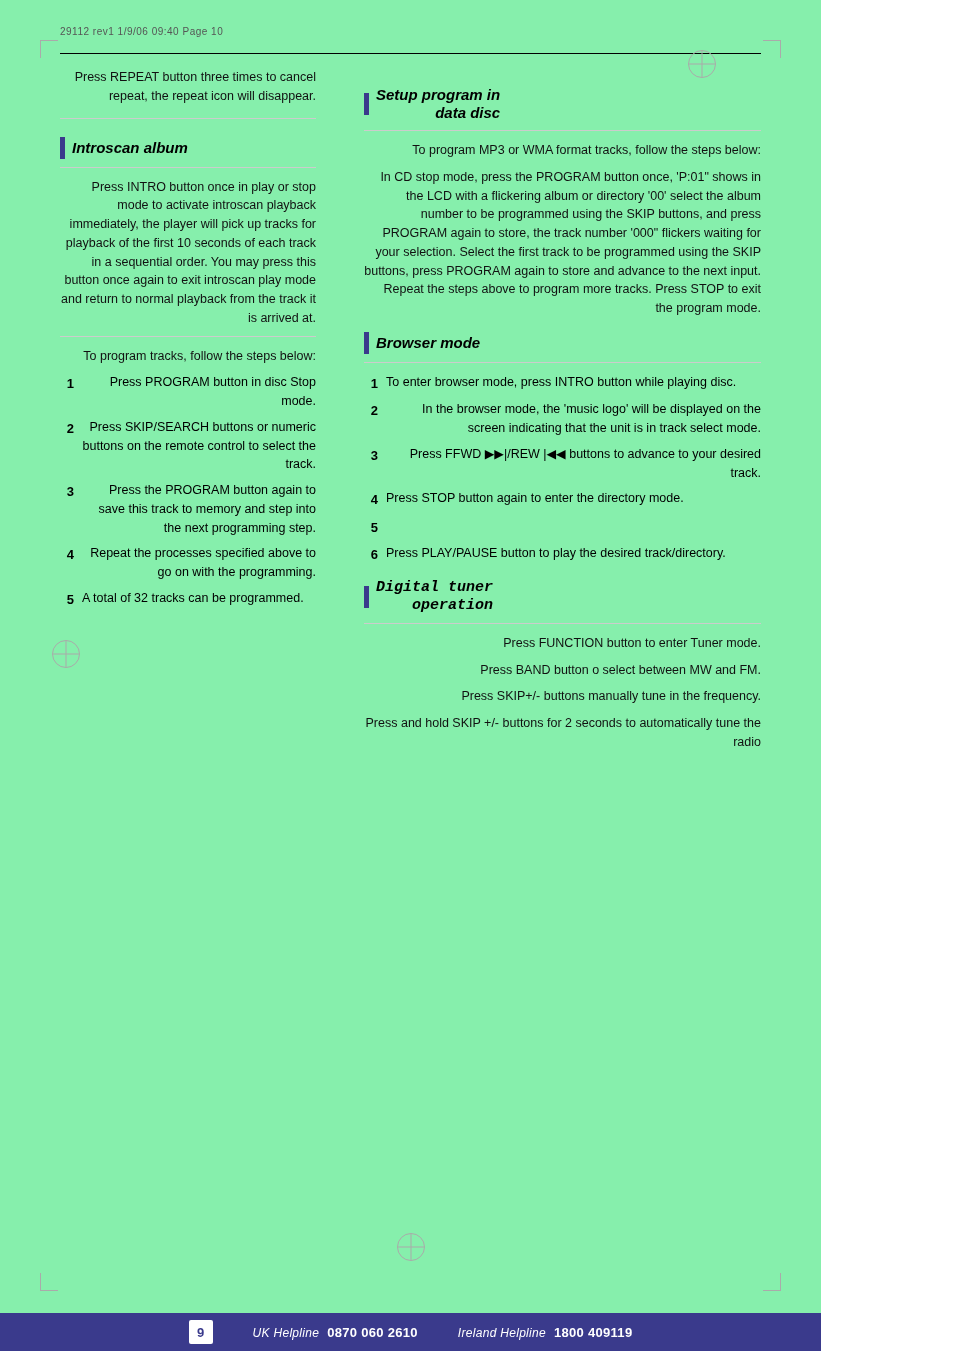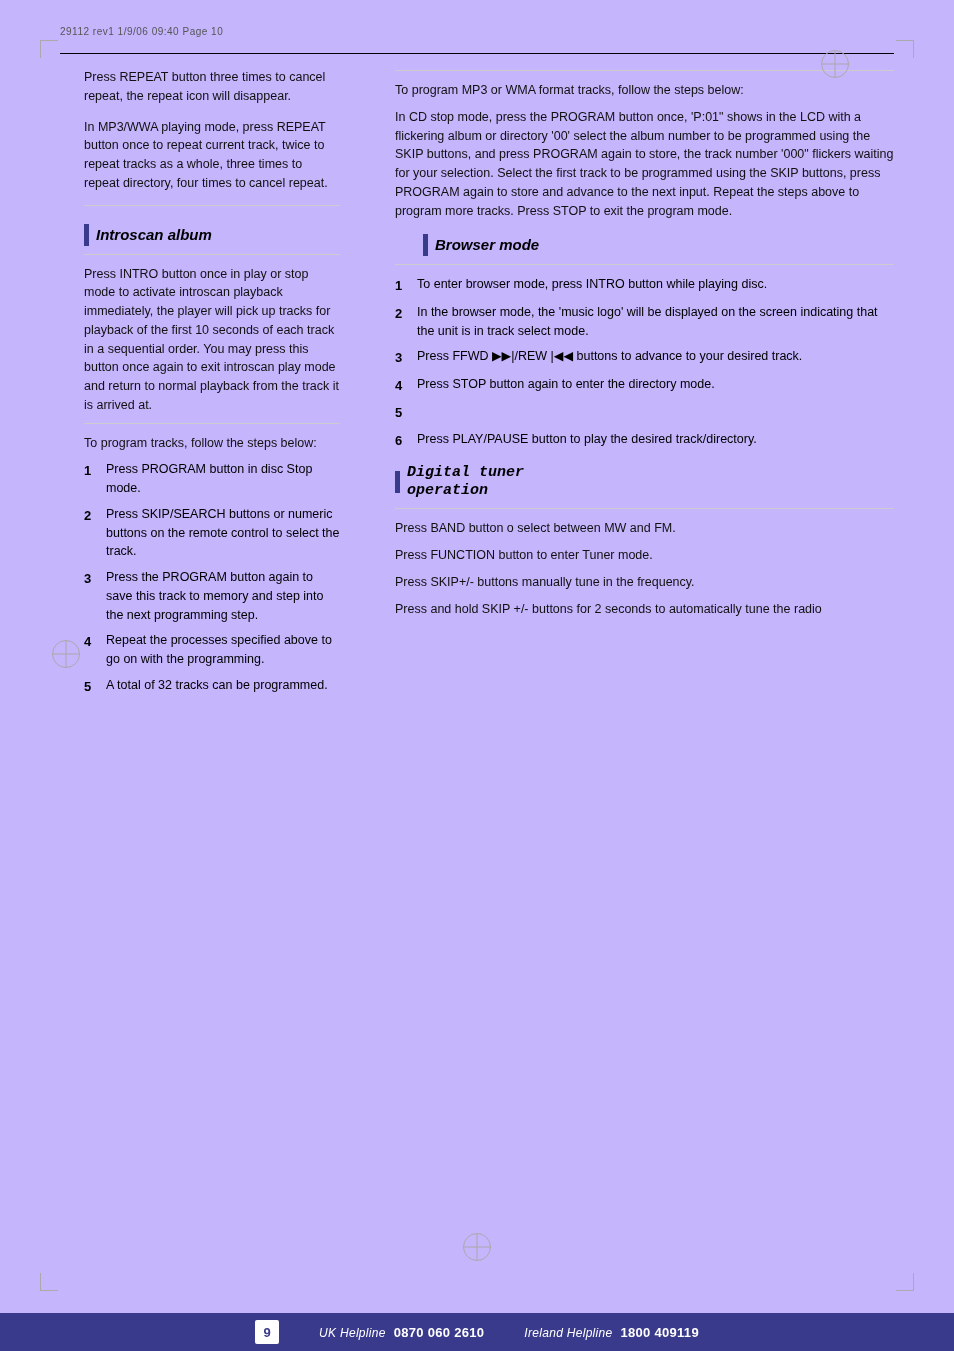--- a/index.html
+++ b/index.html
@@ -7,23 +7,23 @@
       width: 954px;
       min-height: 1351px;
       background: #fff;
       font-family: Arial, Helvetica, sans-serif;
       font-size: 13px;
       color: #000;
       position: relative;
     }
 
     .page-outer {
-      width: 954px;
+      width: 821px;
       min-height: 1351px;
-      background: #c4b5fd;
+      background: #86efac;
       padding: 20px 0 0 0;
       position: relative;
     }
 
     
     .meta-line {
       font-size: 10px;
       color: #555;
       padding: 6px 60px;
       letter-spacing: 0.5px;
@@ -84,22 +84,23 @@
     
     .top-rule {
       border: none;
       border-top: 1px solid #000;
       margin: 10px 60px 0 60px;
     }
 
     
     .content-area {
       display: flex;
-      gap: 11px;
-      padding: 14px 60px 0 84px;
+      gap: 4px;
+      padding: 14px 60px 0 60px;
+      text-align: right;
     }
     .col-left {
       width: 280px;
       flex-shrink: 0;
       padding-right: 24px;
     }
     .col-right {
       flex: 1;
       padding-left: 20px;
       border-left: none;
@@ -222,21 +223,20 @@
   <div class="meta-line">29112  rev1   1/9/06   09:40   Page 10</div>
 
   <hr class="top-rule">
 
   <div class="content-area">
 
     <div class="col-left">
 
       <p class="body-text top-body">Press REPEAT button three times to cancel repeat, the repeat icon will disappear.</p>
 
-      <p class="body-text top-body">In MP3/WWA playing mode, press REPEAT button once to repeat current track, twice to repeat tracks as a whole, three times to repeat directory, four times to cancel repeat.</p>
 
       <hr class="rule-minor">
 
       <div class="section-heading">
         <span class="section-heading-bar"></span>
         <span>Introscan album</span>
       </div>
       <hr class="rule-minor">
       <p class="body-text">Press INTRO button once in play or stop mode to activate introscan playback immediately, the player will pick up tracks for playback of the first 10 seconds of each track in a sequential order. You may press this button once again to exit introscan play mode and return to normal playback from the track it is arrived at.</p>
 
@@ -263,25 +263,32 @@
         <li>
           <span class="num">5</span>
           <span>A total of 32 tracks can be programmed.</span>
         </li>
       </ol>
 
     </div>
 
     <div class="col-right">
 
+      <div class="section-heading">
+        <span class="section-heading-bar"></span>
+        <span>
+          <span>Setup program in</span><br>
+          <span>data disc</span>
+        </span>
+      </div>
       <hr class="rule-minor">
       <p class="body-text">To program MP3 or WMA format tracks, follow the steps below:</p>
       <p class="body-text">In CD stop mode, press the PROGRAM button once, 'P:01" shows in the LCD with a flickering album or directory '00' select the album number to be programmed using the SKIP buttons, and press PROGRAM again to store, the track number '000" flickers waiting for your selection. Select the first track to be programmed using the SKIP buttons, press PROGRAM again to store and advance to the next input. Repeat the steps above to program more tracks. Press STOP to exit the program mode.</p>
 
-      <div class="section-heading" style="margin-top:14px;margin-left:28px;">
+      <div class="section-heading" style="margin-top:14px;">
         <span class="section-heading-bar"></span>
         <span>Browser mode</span>
       </div>
       <hr class="rule-minor">
 
       <ol class="num-list">
         <li>
           <span class="num">1</span>
           <span>To enter browser mode, press INTRO button while playing disc.</span>
         </li>
@@ -308,22 +315,22 @@
 
       <div class="section-heading" style="margin-top:14px;font-family:Liberation Mono, monospace;">
         <span class="section-heading-bar"></span>
         <span>
           <span>Digital tuner</span><br>
           <span>operation</span>
         </span>
       </div>
       <hr class="rule-minor">
 
+      <p class="body-text">Press FUNCTION button to enter Tuner mode.</p>
       <p class="body-text">Press BAND button o select between MW and FM.</p>
-      <p class="body-text">Press FUNCTION button to enter Tuner mode.</p>
       <p class="body-text">Press SKIP+/- buttons manually tune in the frequency.</p>
       <p class="body-text">Press and hold SKIP +/- buttons for 2 seconds to automatically tune the radio</p>
 
     </div>
   </div>
 
   <div class="footer-bar">
     <div class="page-num">9</div>
     <div class="footer-text">
       <span class="label">UK Helpline</span>

